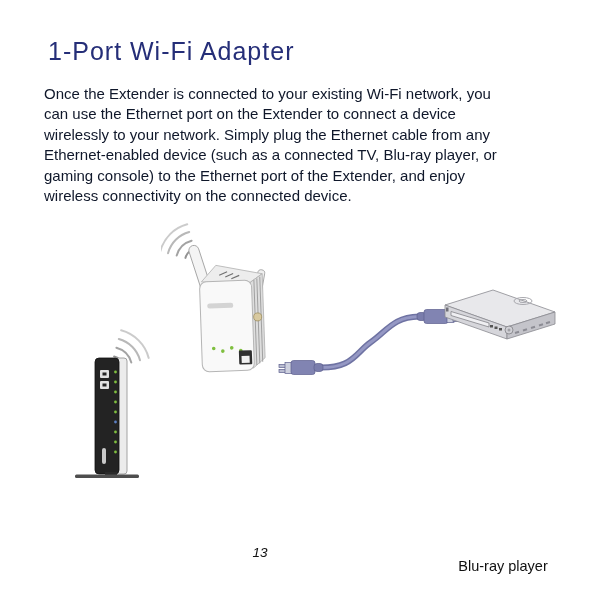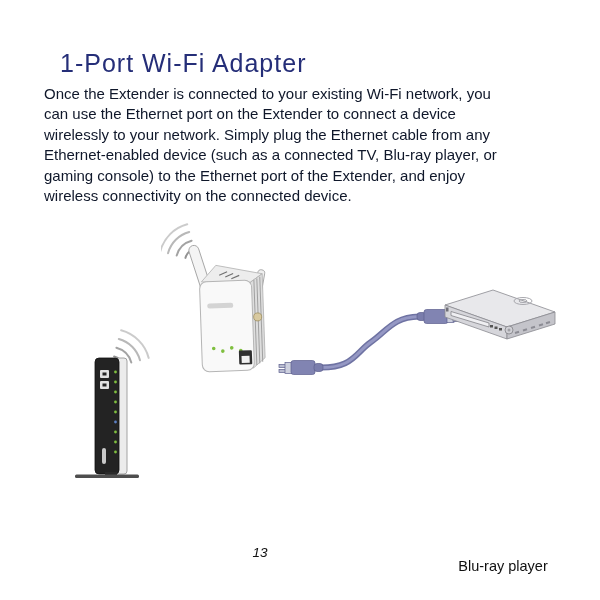--- a/index.html
+++ b/index.html
@@ -23,21 +23,21 @@
   }
   .bluray-label{left:424px;top:342px;width:112px;text-align:center;}
   .page-number{
     left:0;top:545px;width:520px;text-align:center;
     font-size:13.5px;font-style:italic;color:#111;
   }
 </style>
 </head>
 <body>
 
-<h1 class="abs page-title" style="margin:16px">1-Port Wi-Fi Adapter</h1>
+<h1 class="abs page-title" style="margin:4px">1-Port Wi-Fi Adapter</h1>
 
 <p class="abs body-par" style="margin:0">Once the Extender is connected to your existing Wi-Fi network, you<br>can use the Ethernet port on the Extender to connect a device<br>wirelessly to your network. Simply plug the Ethernet cable from any<br>Ethernet-enabled device (such as a connected TV, Blu-ray player, or<br>gaming console) to the Ethernet port of the Extender, and enjoy<br>wireless connectivity on the connected device.</p>
 
 <div class="abs" style="left:0;top:215px;width:600px;height:300px;margin-left:23px;">
 
   <svg class="abs" style="left:138px;top:2px;" width="115" height="172" viewBox="0 0 115 172">
 
     <g transform="translate(72,0) scale(-1,1)" stroke="#8c8c8c" fill="none" stroke-width="2" stroke-linecap="round">
       <path d="M39.1,32.4 A12,12 0 0 1 47.6,40.9" opacity="0.95"></path>
       <path d="M41.4,23.7 A21,21 0 0 1 56.3,38.6" opacity="0.8"></path>

